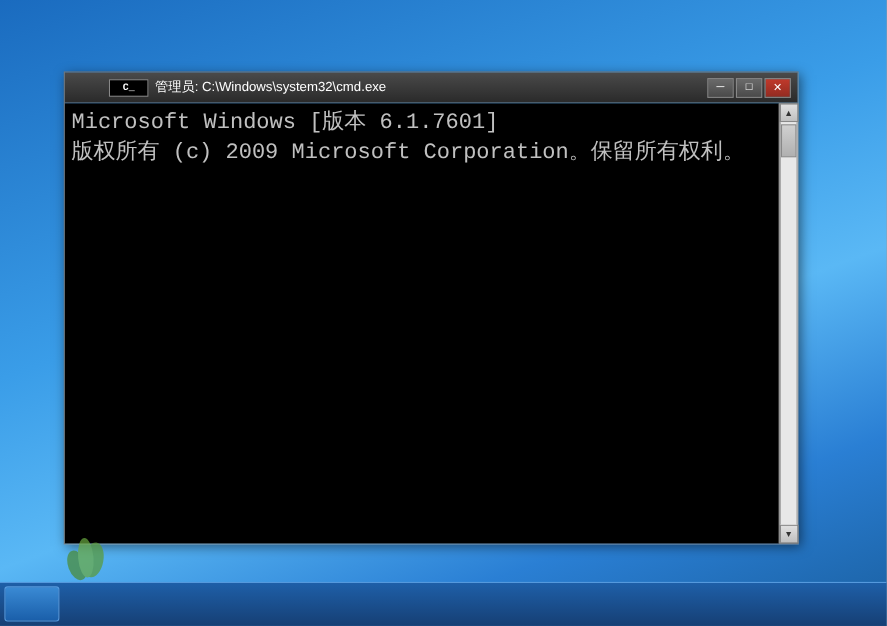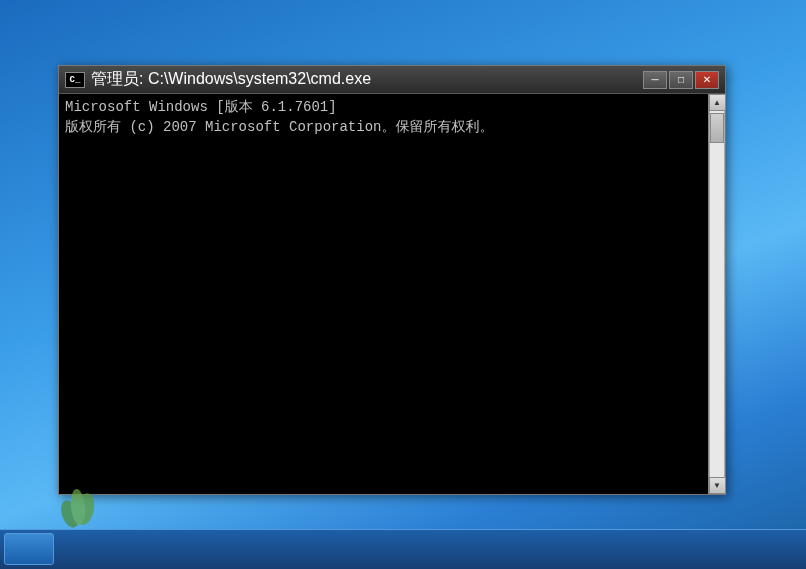--- a/index.html
+++ b/index.html
@@ -49,42 +49,43 @@
       height: 28px;
       background: linear-gradient(180deg, #4a4a4a 0%, #2a2a2a 100%);
       display: flex;
       align-items: center;
       padding: 0 6px;
       flex-shrink: 0;
       border-bottom: 1px solid #555;
     }
 
     .title-bar-icon {
-      width: 20px;
+      width: 36px;
       height: 16px;
       margin-right: 6px;
       background: #000;
       border: 1px solid #888;
       display: flex;
       align-items: center;
       justify-content: center;
       flex-shrink: 0;
+      margin-left: 34px;
     }
 
     .title-bar-icon span {
       color: #fff;
       font-size: 9px;
       font-weight: bold;
       font-family: 'Courier New', monospace;
     }
 
     .title-bar-text {
       flex: 1;
       color: #fff;
-      font-size: 16px;
+      font-size: 12px;
       font-family: Arial, sans-serif;
       white-space: nowrap;
       overflow: hidden;
     }
 
     .title-bar-buttons {
       display: flex;
       gap: 2px;
       margin-left: 4px;
     }
@@ -111,21 +112,21 @@
       flex: 1;
       background: #000;
       display: flex;
     }
 
     .terminal-content {
       flex: 1;
       padding: 4px 6px;
       color: #c0c0c0;
       font-family: 'Courier New', Lucida Console, monospace;
-      font-size: 14px;
+      font-size: 20px;
       line-height: 1.4;
       overflow: hidden;
     }
 
     .terminal-line {
       white-space: pre;
       display: block;
     }
 
     .terminal-line.empty {
@@ -228,21 +229,21 @@
       <div class="title-bar-buttons">
         <div class="tb-btn tb-btn-min">─</div>
         <div class="tb-btn tb-btn-max">□</div>
         <div class="tb-btn tb-btn-close">✕</div>
       </div>
     </div>
 
     <div class="terminal-body">
       <div class="terminal-content">
         <span class="terminal-line">Microsoft Windows [版本 6.1.7601]</span>
-        <span class="terminal-line">版权所有 (c) 2007 Microsoft Corporation。保留所有权利。</span>
+        <span class="terminal-line">版权所有 (c) 2009 Microsoft Corporation。保留所有权利。</span>
         <span class="terminal-line empty"></span>
       </div>
 
       <div class="terminal-scrollbar">
         <div class="scrollbar-arrow">▲</div>
         <div class="scrollbar-track">
           <div class="scrollbar-thumb"></div>
         </div>
         <div class="scrollbar-arrow-down">▼</div>
       </div>

